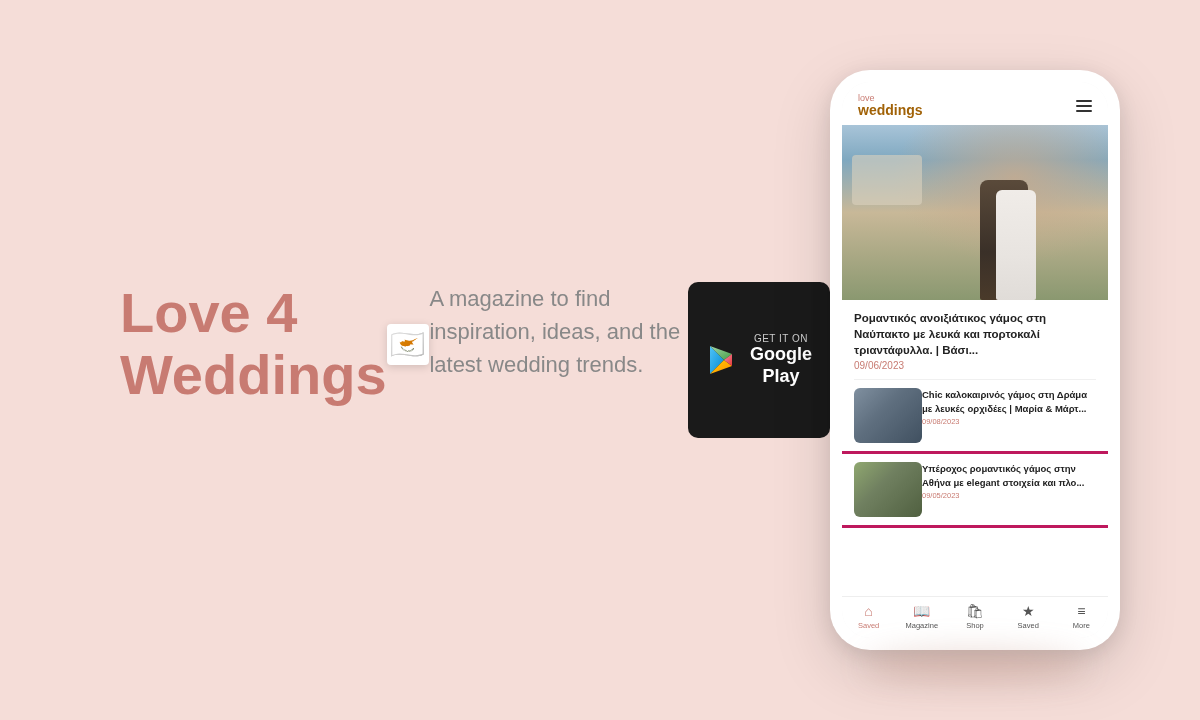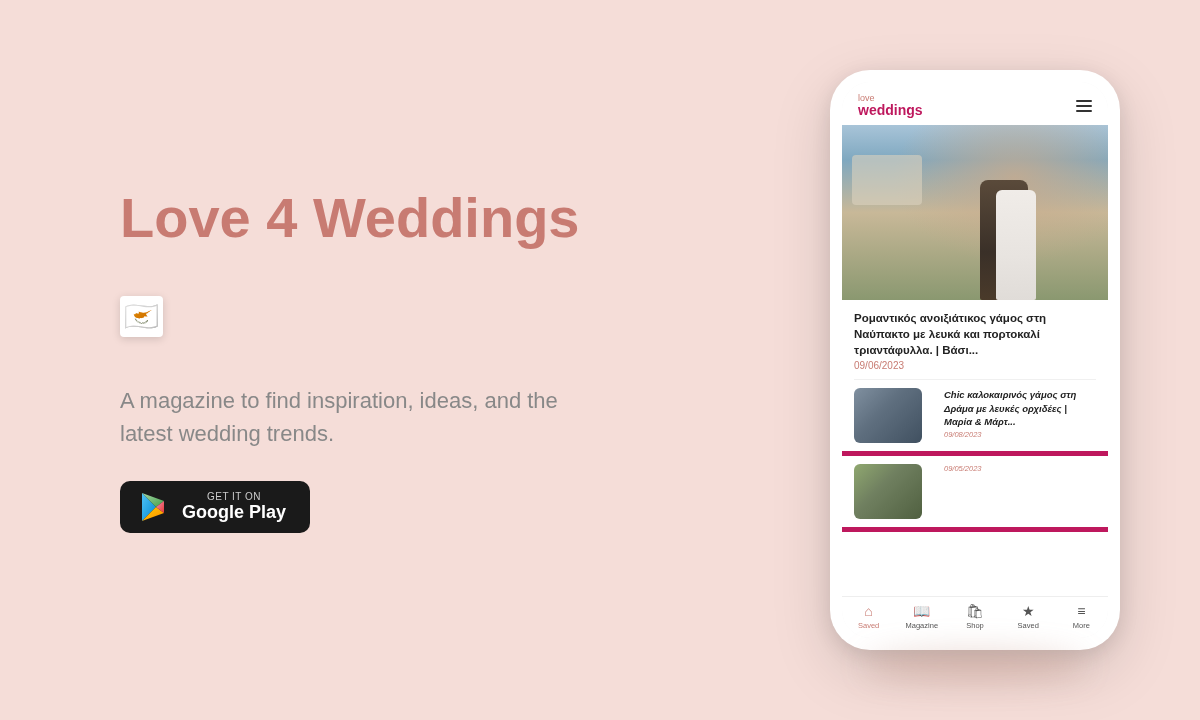--- a/index.html
+++ b/index.html
@@ -12,22 +12,22 @@
       overflow: hidden;
       display: flex;
       align-items: center;
       justify-content: space-between;
       padding: 0 80px 0 120px;
     }
 
     .left-section {
       flex: 1;
       display: flex;
-      flex-direction: column;
-      gap: 15px;
+      flex-direction: row;
+      gap: 0;
     }
 
     .app-title {
       font-size: 56px;
       font-weight: 800;
       color: #c87b72;
       margin-bottom: 32px;
       line-height: 1.1;
     }
 
@@ -149,21 +149,21 @@
 
     .logo-love {
       font-size: 9px;
       color: #c87b72;
       line-height: 1;
     }
 
     .logo-weddings {
       font-size: 14px;
       font-weight: 700;
-      color: #be185d;
+      color: #a16207;
       line-height: 1;
     }
 
     .hamburger-icon {
       display: flex;
       flex-direction: column;
       gap: 3px;
       cursor: pointer;
     }
 
@@ -245,24 +245,23 @@
 
     .divider {
       height: 1px;
       background: #f0f0f0;
       margin: 0 12px;
     }
 
     
     .article-item {
       display: flex;
-      gap: 22px;
+      gap: 0;
       padding: 8px 12px;
-      border-bottom: 5px solid #be185d;
-      font-style: italic;
+      border-bottom: 3px solid #be185d;
     }
 
     .article-thumb {
       width: 68px;
       height: 55px;
       border-radius: 6px;
       flex-shrink: 0;
       overflow: hidden;
     }
 
@@ -412,20 +411,21 @@
           <div class="article-thumb thumb-1"></div>
           <div class="article-text">
             <div class="article-text-title">Chic καλοκαιρινός γάμος στη Δράμα με λευκές ορχιδέες | Μαρία &amp; Μάρτ...</div>
             <div class="article-text-date">09/08/2023</div>
           </div>
         </div>
 
         <div class="article-item">
           <div class="article-thumb thumb-2"></div>
           <div class="article-text">
+            <div class="article-text-title">Υπέροχος ρομαντικός γάμος στην Αθήνα με elegant στοιχεία και πλο...</div>
             <div class="article-text-date">09/05/2023</div>
           </div>
         </div>
 
       </div>
 
       <div class="bottom-nav">
         <div class="nav-item">
           <span class="nav-icon active">⌂</span>
           <span class="nav-label active">Saved</span>

